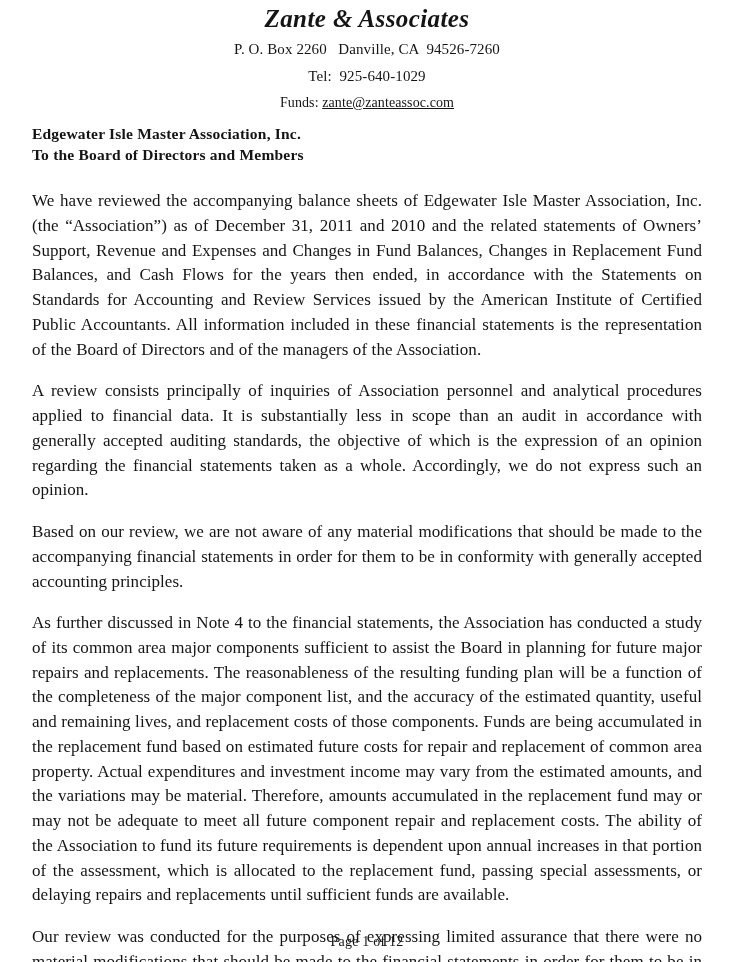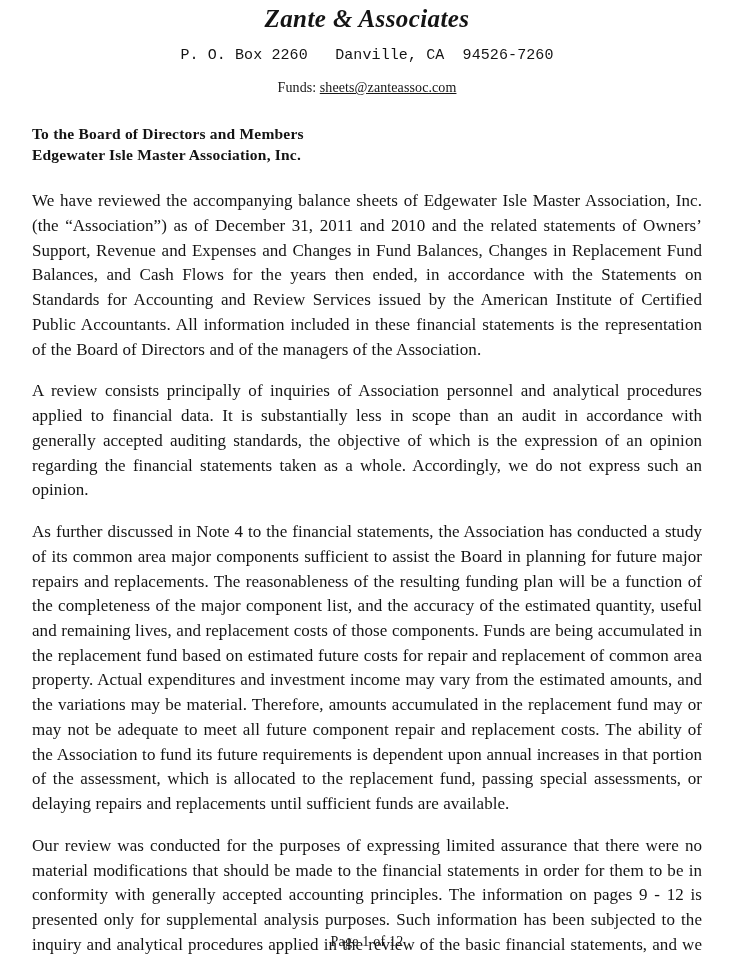--- a/index.html
+++ b/index.html
@@ -34,23 +34,22 @@
     font-style: italic;
     font-size: 25px;
     letter-spacing: 0.4px;
     line-height: 1.08;
     margin: 0 0 2px 0;
   }
   .address-line {
     font-size: 15px;
     line-height: 1.27;
     letter-spacing: 0.1px;
-    margin: 14px;
+    margin: 8px;
     white-space: pre;
-    font-family: Liberation Mono, monospace;
   }
   .email-line {
     font-size: 14px;
     line-height: 1.3;
     margin: 3px 0 0 0;
   }
   .email-label { letter-spacing: 0.1px; }
   .email-addr {
     text-decoration: underline;
     letter-spacing: 0.1px;
@@ -109,36 +108,38 @@
   }
 </style>
 </head>
 <body>
 
 <div class="page">
 
   <div class="letterhead">
     <div class="firm-name">Zante &amp; Associates</div>
     <div class="address-line">P. O. Box 2260   Danville, CA  94526-7260</div>
+    <div class="address-line">Tel:  925-640-1029</div>
     <div class="email-line">
       <span class="email-label">Funds:</span>
-      <span class="email-addr">sheets@zanteassoc.com</span>
+      <span class="email-addr">zante@zanteassoc.com</span>
     </div>
   </div>
 
   <div class="content">
 
     <div class="addressee">
+      <div>Edgewater Isle Master Association, Inc.</div>
       <div>To the Board of Directors and Members</div>
-      <div>Edgewater Isle Master Association, Inc.</div>
     </div>
 
     <div class="paragraphs">
       <p class="body-par">We have reviewed the accompanying balance sheets of Edgewater Isle Master Association, Inc. (the “Association”) as of December 31, 2011 and 2010 and the related statements of Owners’ Support, Revenue and Expenses and Changes in Fund Balances, Changes in Replacement Fund Balances, and Cash Flows for the years then ended, in accordance with the Statements on Standards for Accounting and Review Services issued by the American Institute of Certified Public Accountants. All information included in these financial statements is the representation of the Board of Directors and of the managers of the Association.</p>
       <p class="body-par">A review consists principally of inquiries of Association personnel and analytical procedures applied to financial data.  It is substantially less in scope than an audit in accordance with generally accepted auditing standards, the objective of which is the expression of an opinion regarding the financial statements taken as a whole.  Accordingly, we do not express such an opinion.</p>
+      <p class="body-par">Based on our review, we are not aware of any material modifications that should be made to the accompanying financial statements in order for them to be in conformity with generally accepted accounting principles.</p>
       <p class="body-par">As further discussed in Note 4 to the financial statements, the Association has conducted a study of its common area major components sufficient to assist the Board in planning for future major repairs and replacements.  The reasonableness of the resulting funding plan will be a function of the completeness of the major component list, and the accuracy of the estimated quantity, useful and remaining lives, and replacement costs of those components.  Funds are being accumulated in the replacement fund based on estimated future costs for repair and replacement of common area property.  Actual expenditures and investment income may vary from the estimated amounts, and the variations may be material.  Therefore, amounts accumulated in the replacement fund may or may not be adequate to meet all future component repair and replacement costs.  The ability of the Association to fund its future requirements is dependent upon annual increases in that portion of the assessment, which is allocated to the replacement fund, passing special assessments, or delaying repairs and replacements until sufficient funds are available.</p>
       <p class="body-par">Our review was conducted for the purposes of expressing limited assurance that there were no material modifications that should be made to the financial statements in order for them to be in conformity with generally accepted accounting principles.  The information on pages 9 - 12 is presented only for supplemental analysis purposes.  Such information has been subjected to the inquiry and analytical procedures applied in the review of the basic financial statements, and we are not aware of any material modifications that should be made to it.</p>
     </div>
 
     <div class="signature">
       <div class="sig-firm">Zante &amp; Associates</div>
 
     </div>
 
   </div>

